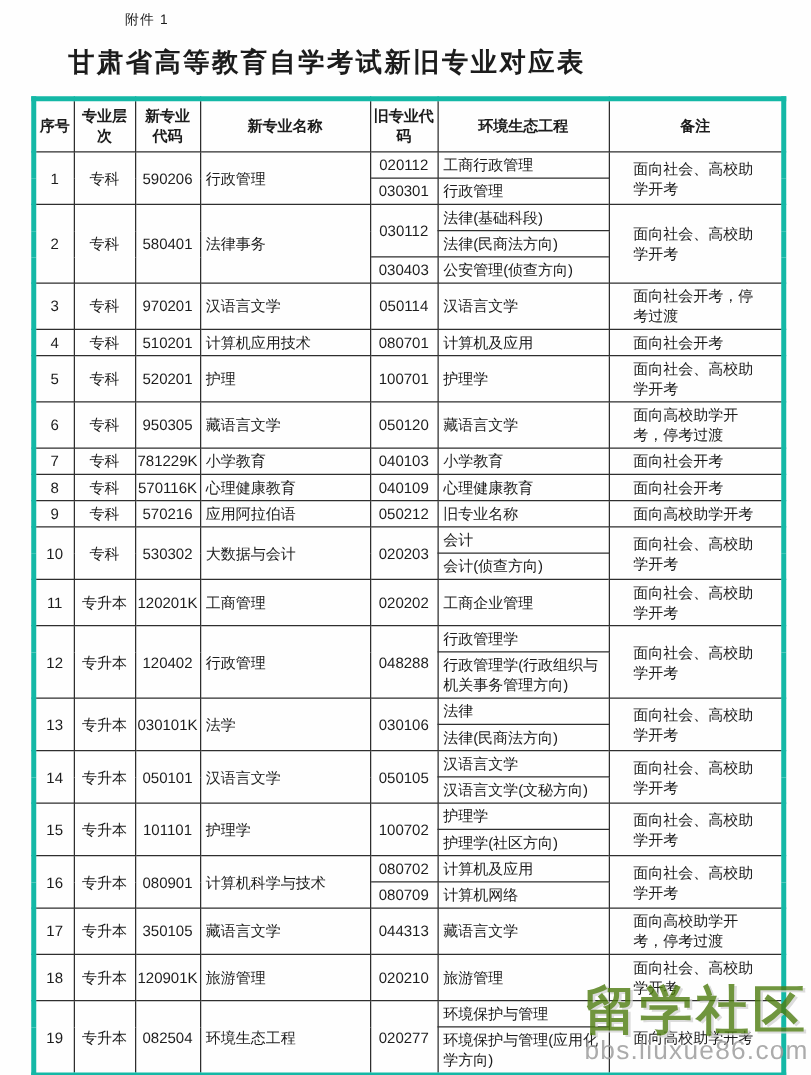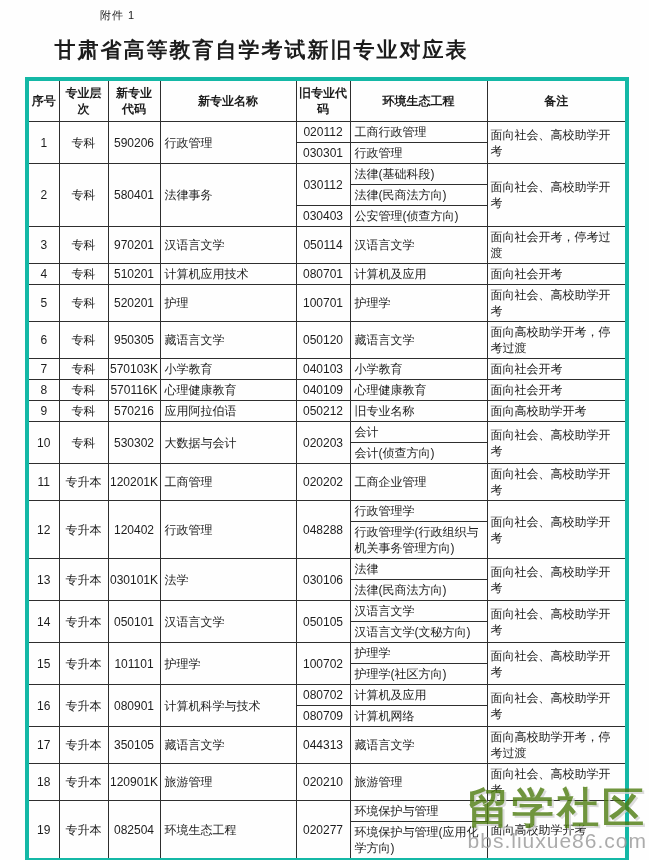--- a/index.html
+++ b/index.html
@@ -44,21 +44,21 @@
   table.majors { border: 4px solid #14b8a6; }
   table.majors th {
     font-weight: bold;
     text-align: center;
     padding: 4px 2px;
     font-size: 12px;
   }
   td.c-no, td.c-level { text-align: center; padding: 2px 2px; }
   td.c-code { text-align: center; padding: 2px 1px; letter-spacing: 0; }
   td.c-name, td.c-oname { text-align: left; padding: 2px 4px; }
-  td.c-remark { text-align: left; padding: 2px 3px; }
+  td.c-remark { text-align: left; padding: 2px 19px; }
   .watermark {
     position: absolute;
     top: 786px; right: 2px;
     text-align: right;
     z-index: 5;
     pointer-events: none;
   }
   .wm-big {
     font-size: 42px;
     font-weight: bold;
@@ -166,21 +166,21 @@
         <td class="c-level">专科</td>
         <td class="c-code">950305</td>
         <td class="c-name">藏语言文学</td>
         <td class="c-code">050120</td>
         <td class="c-oname">藏语言文学</td>
         <td class="c-remark">面向高校助学开考，停考过渡</td>
       </tr>
       <tr>
         <td class="c-no">7</td>
         <td class="c-level">专科</td>
-        <td class="c-code">570103K</td>
+        <td class="c-code">781229K</td>
         <td class="c-name">小学教育</td>
         <td class="c-code">040103</td>
         <td class="c-oname">小学教育</td>
         <td class="c-remark">面向社会开考</td>
       </tr>
       <tr>
         <td class="c-no">8</td>
         <td class="c-level">专科</td>
         <td class="c-code">570116K</td>
         <td class="c-name">心理健康教育</td>

